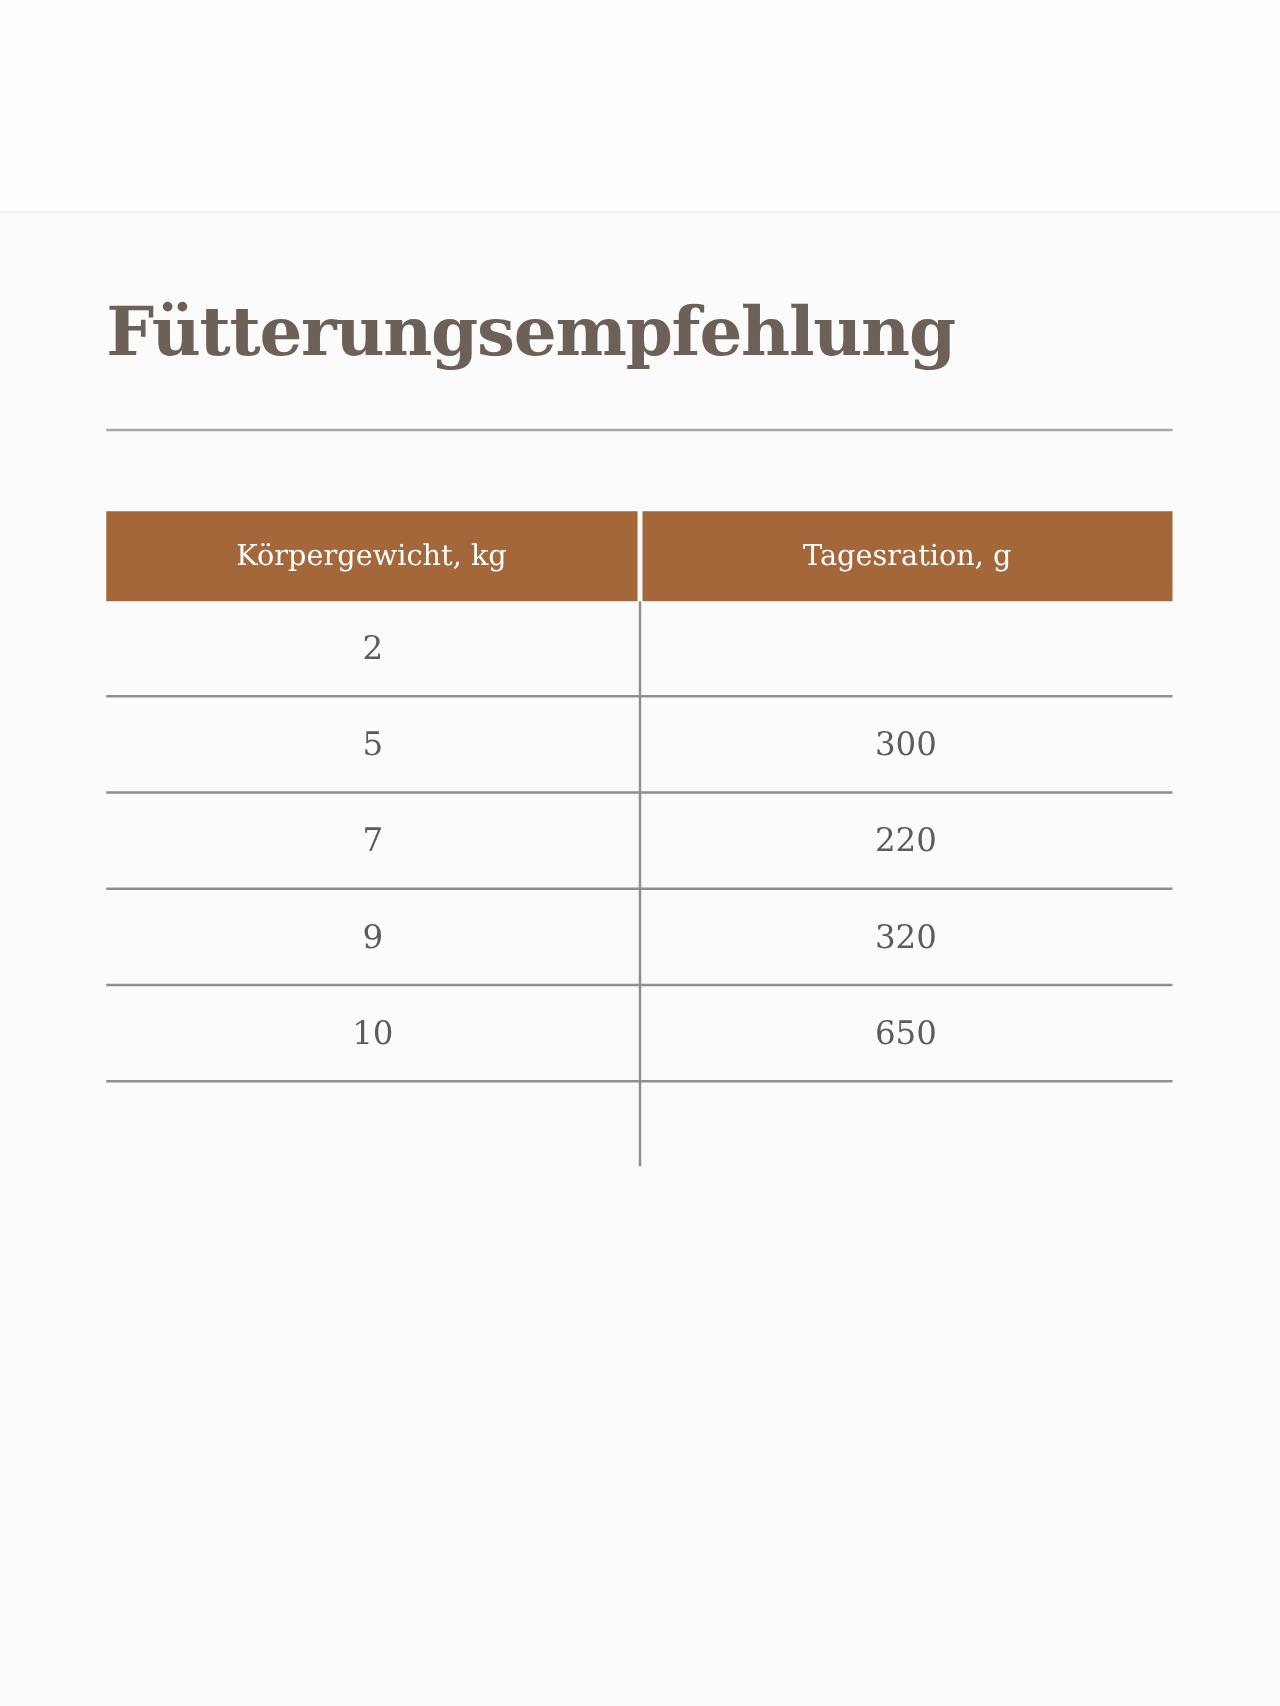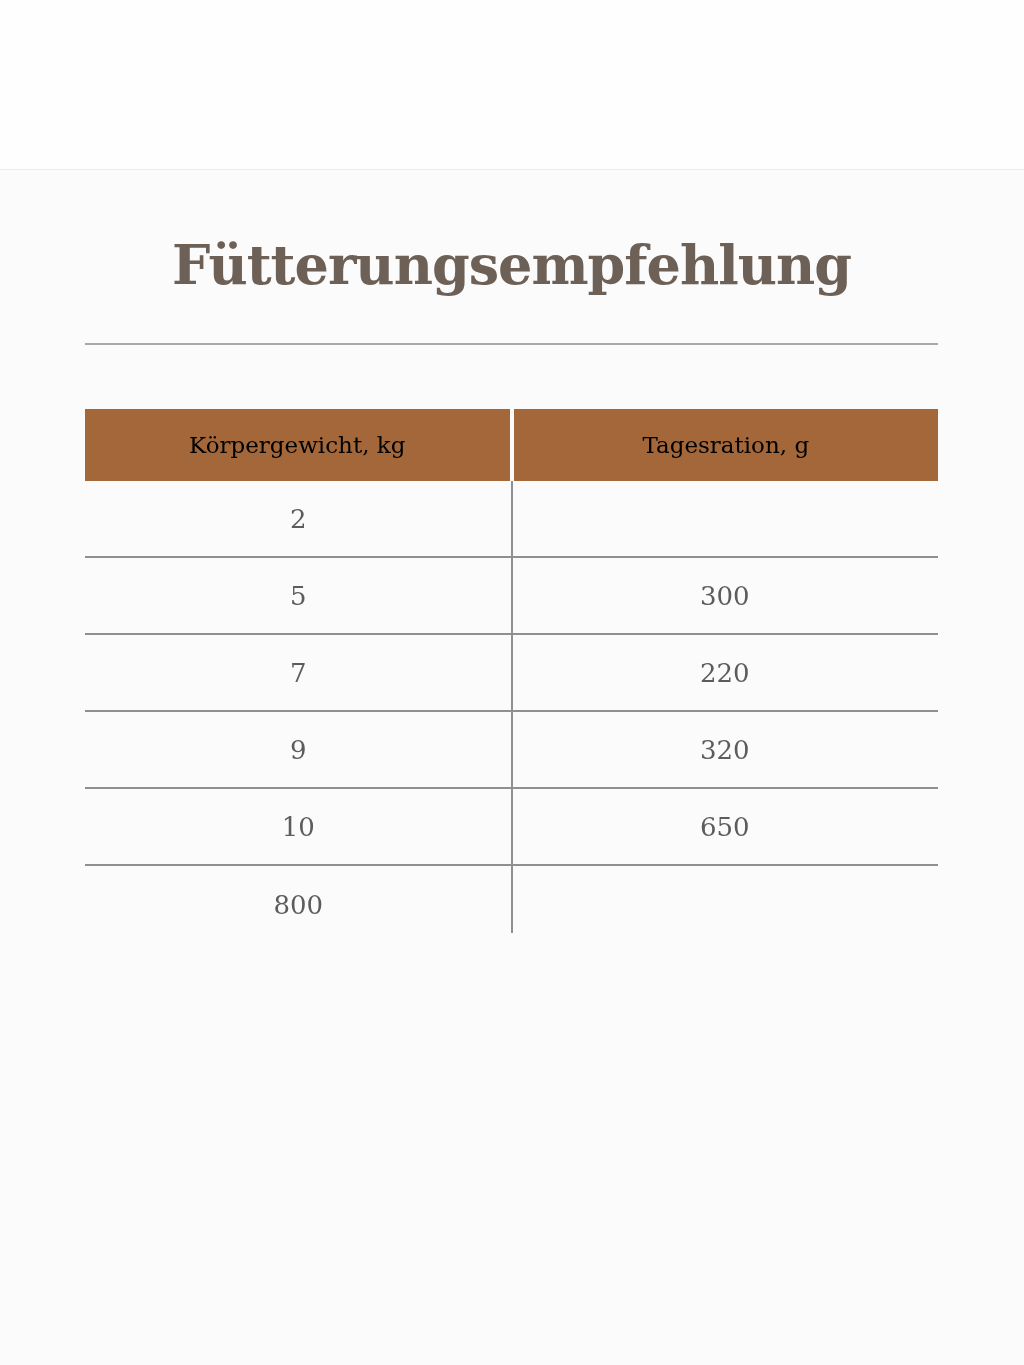--- a/index.html
+++ b/index.html
@@ -1,15 +1,15 @@
 <!DOCTYPE html>
 <html><head>
 <meta charset="utf-8">
 <style>
-  * { margin: 0; padding: 0; box-sizing: border-box; text-align: center; }
+  * { margin: 0; padding: 0; box-sizing: border-box; }
 
   html, body {
     width: 1024px;
     height: 1365px;
     background: #fdfdfd;
     font-family: "DejaVu Serif", "Liberation Serif", serif;
     overflow: hidden;
   }
 
   .page {
@@ -59,21 +59,21 @@
   .thead {
     display: grid;
     grid-template-columns: 1fr 1fr;
     column-gap: 4px;
     background: #fbfbfb;
     height: 72px;
   }
 
   .th {
     background: #a4673a;
-    color: #000000;
+    color: #ffffff;
     font-size: 23px;
     display: flex;
     align-items: center;
     justify-content: center;
     font-family: "DejaVu Serif", "Liberation Serif", serif;
   }
 
   .tbody {
     position: relative;
     width: 853px;
@@ -149,19 +149,18 @@
           <div class="td">9</div>
           <div class="td">320</div>
         </div>
 
         <div class="tr bordered">
           <div class="td">10</div>
           <div class="td">650</div>
         </div>
 
         <div class="tr">
-          <div class="td">800</div>
         </div>
 
       </div>
     </div>
   </div>
 </div>
 
 </body></html>

